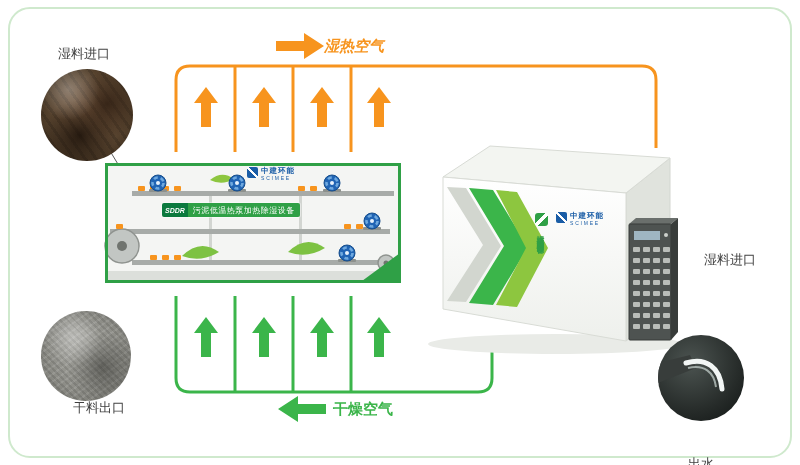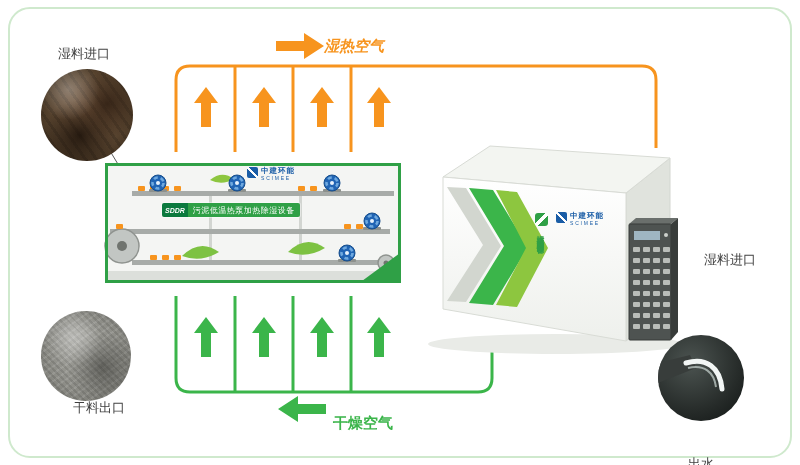--- a/index.html
+++ b/index.html
@@ -207,21 +207,21 @@
     <svg width="86" height="86" viewBox="0 0 86 86">
       <path d="M0,28 L32,20 L38,33 L0,48 Z" fill="#383d3b"></path>
       <path d="M28,28 C48,22 62,32 64,54" stroke="#f2f6f5" stroke-width="5" fill="none" stroke-linecap="round"></path>
       <path d="M30,33 C46,29 56,37 58,52" stroke="#b9c4c0" stroke-width="2" fill="none" opacity=".8"></path>
     </svg>
   </div>
 
   <div class="lbl" style="left:58px; top:45px;">湿料进口</div>
   <div class="lbl" style="left:57px; top:399px;margin-left:16px;">干料出口</div>
   <div class="flow-label humid" style="left:324px; top:37px;font-style:italic;">湿热空气</div>
-  <div class="flow-label dry" style="left:333px; top:414px;">干燥空气</div>
+  <div class="flow-label dry" style="left:333px; top:400px;">干燥空气</div>
   <div class="lbl" style="left:704px; top:251px;">湿料进口</div>
   <div class="lbl" style="left:688px; top:427px;margin-top:28px;">出水</div>
 
   <div class="brandlogo" style="left:247px; top:167px;">
     <div class="mark"></div>
     <div class="txt">
       <span class="cn">中建环能</span>
       <span class="en">SCIMEE</span>
     </div>
   </div>

